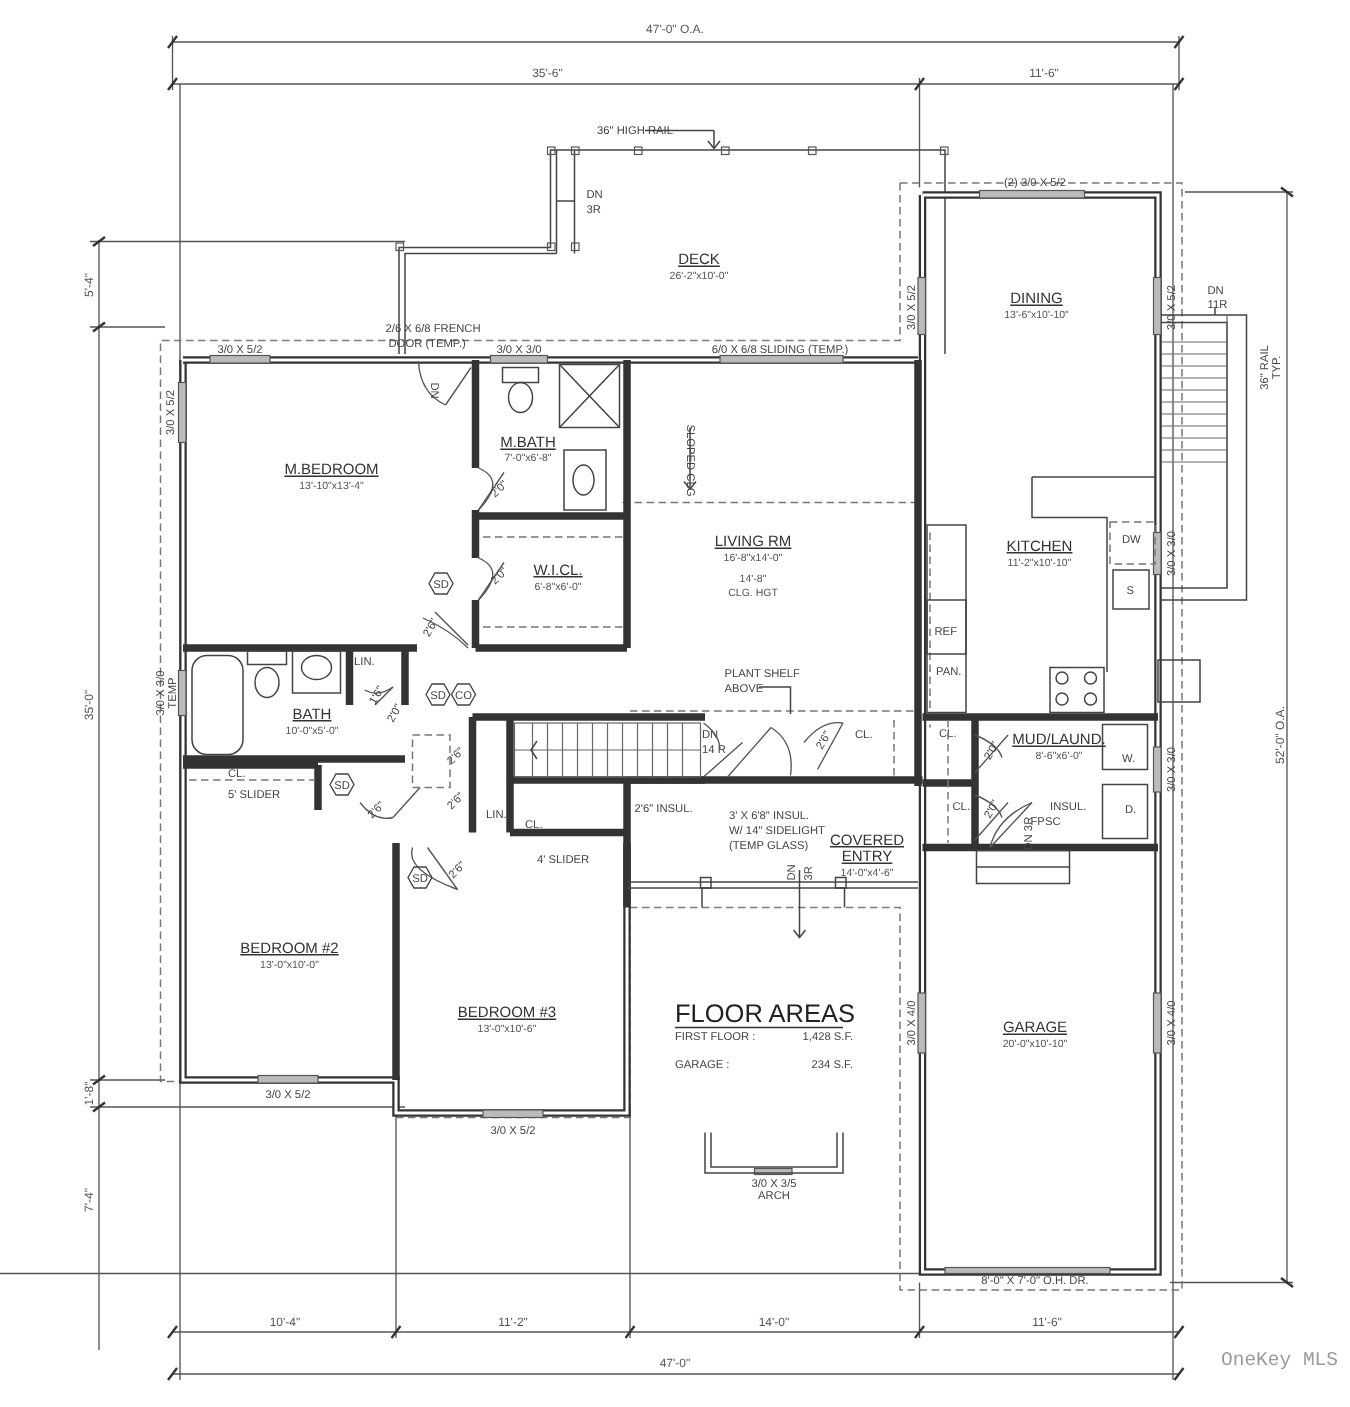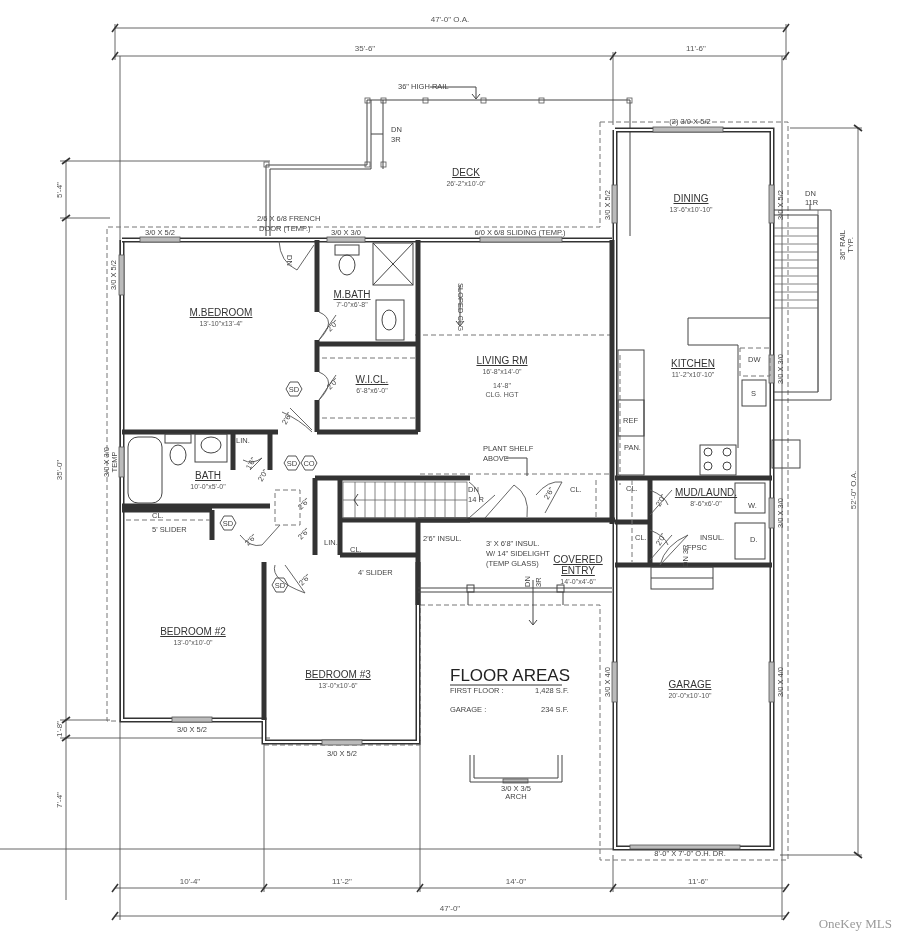--- a/index.html
+++ b/index.html
@@ -11,21 +11,21 @@
   .dim { fill: none; stroke: #555; stroke-width: 0.9; }
   .dash { fill: none; stroke: #777; stroke-width: 1; stroke-dasharray: 5 3; }
   .win { fill: #bbb; stroke: #555; stroke-width: 0.8; }
   .stair { fill: none; stroke: #666; stroke-width: 0.8; }
   .t { fill: #333; font-family: "Liberation Sans", sans-serif; }
   .room { font-size: 10px; text-decoration: underline; }
   .size { font-size: 7px; fill: #555; }
   .lbl { font-size: 7.5px; fill: #444; }
   .dimt { font-size: 8px; fill: #555; }
   .big { font-size: 17px; fill: #222; }
-  .watermark { position: absolute; right: 8px; bottom: 6px; font-size: 13px; color: #9a9a9a; font-family: Liberation Serif, serif; }
+  .watermark { position: absolute; right: 8px; bottom: 24px; font-size: 13px; color: #9a9a9a; font-family: Liberation Mono, monospace; }
 </style>
 </head>
 <body>
 
 <svg id="plan" viewBox="0 0 900 938" xmlns="http://www.w3.org/2000/svg">
 
   <g>
     <line class="dim" x1="115" y1="28" x2="786" y2="28"></line>
     <line class="dim" x1="115" y1="24" x2="115" y2="60"></line>
     <line class="dim" x1="786" y1="24" x2="786" y2="60"></line>

